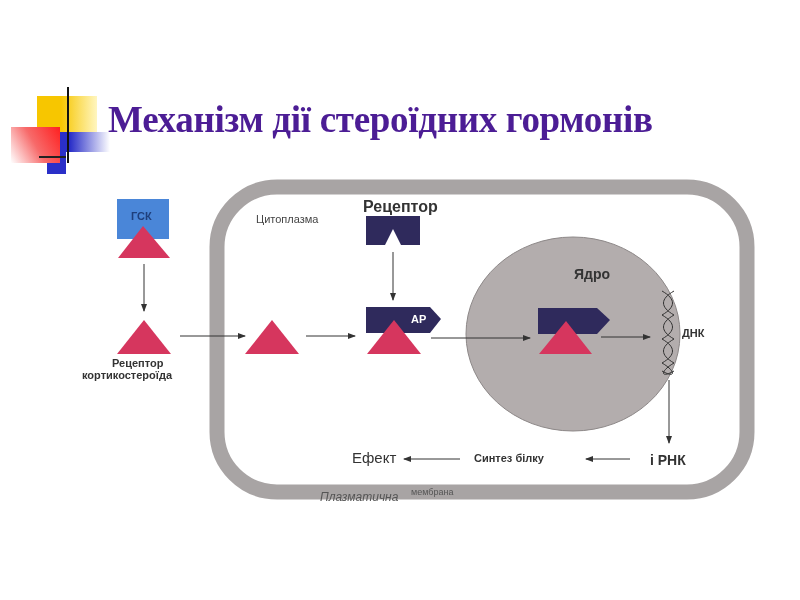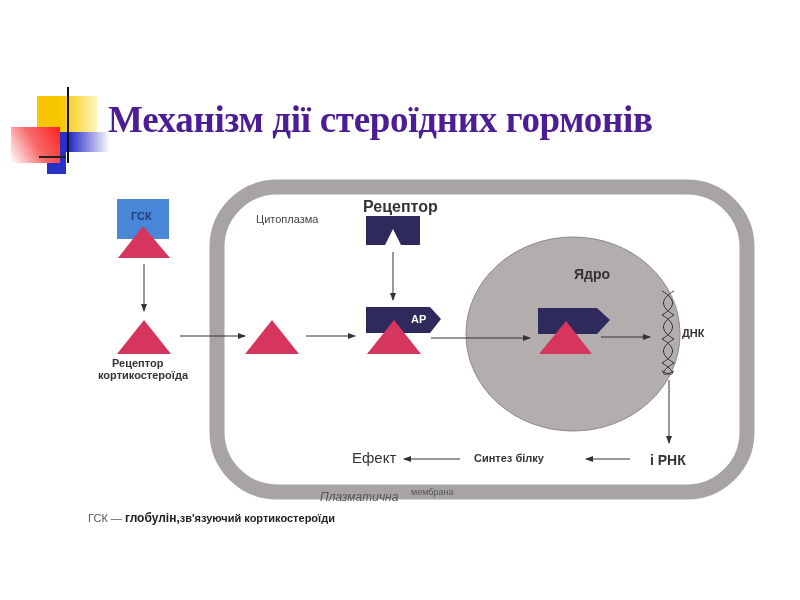--- a/index.html
+++ b/index.html
@@ -62,30 +62,26 @@
     <path d="M674,291 C660,299 660,307 674,315 C660,323 660,331 674,339 C660,347 660,355 674,363 C660,371 660,379 674,371"></path>
   </g>
   <line x1="669" y1="380" x2="669" y2="443" stroke="#333" stroke-width="1" marker-end="url(#ah)"></line>
 
   <line x1="630" y1="459" x2="586" y2="459" stroke="#333" stroke-width="1" marker-end="url(#ah)"></line>
   <line x1="460" y1="459" x2="404" y2="459" stroke="#333" stroke-width="1" marker-end="url(#ah)"></line>
 </svg>
 
 <div class="lbl" style="left:131px;top:210px;font-size:11px;color:#1e3f7c;">ГСК</div>
 <div class="lbl" style="left:112px;top:357px;font-size:11px;">Рецептор</div>
-<div class="lbl" style="left:98px;top:369px;font-size:11px;">кортикостероїда</div>
+<div class="lbl" style="left:82px;top:369px;font-size:11px;">кортикостероїда</div>
 <div class="lbl-n" style="left:256px;top:213px;font-size:11px;">Цитоплазма</div>
 <div class="lbl" style="left:363px;top:198px;font-size:16px;">Рецептор</div>
 <div class="lbl" style="left:411px;top:313px;font-size:11px;color:#fff;">АР</div>
 <div class="lbl" style="left:574px;top:266px;font-size:14px;">Ядро</div>
 <div class="lbl" style="left:682px;top:327px;font-size:11px;">ДНК</div>
 <div class="lbl" style="left:650px;top:452px;font-size:14px;">і РНК</div>
 <div class="lbl" style="left:474px;top:452px;font-size:11px;">Синтез білку</div>
 <div class="lbl" style="left:352px;top:449px;font-size:15px;font-weight:normal;">Ефект</div>
 <div class="lbl-n" style="left:320px;top:490px;font-size:12px;color:#555;font-style:italic;">Плазматична</div>
 <div class="lbl-n" style="left:411px;top:487px;font-size:9px;color:#555;">мембрана</div>
 
 <div class="abs" style="left:88px;top:512px;font-size:11px;line-height:13px;color:#222;">
-  <div>
-    <span style="color:#555;">ГСК —</span>
-    <b style="font-size:12px;">глобулін,</b><span style="font-weight:bold;">зв'язуючий кортикостероїди</span>
-  </div>
 </div>
 
 </body></html>

